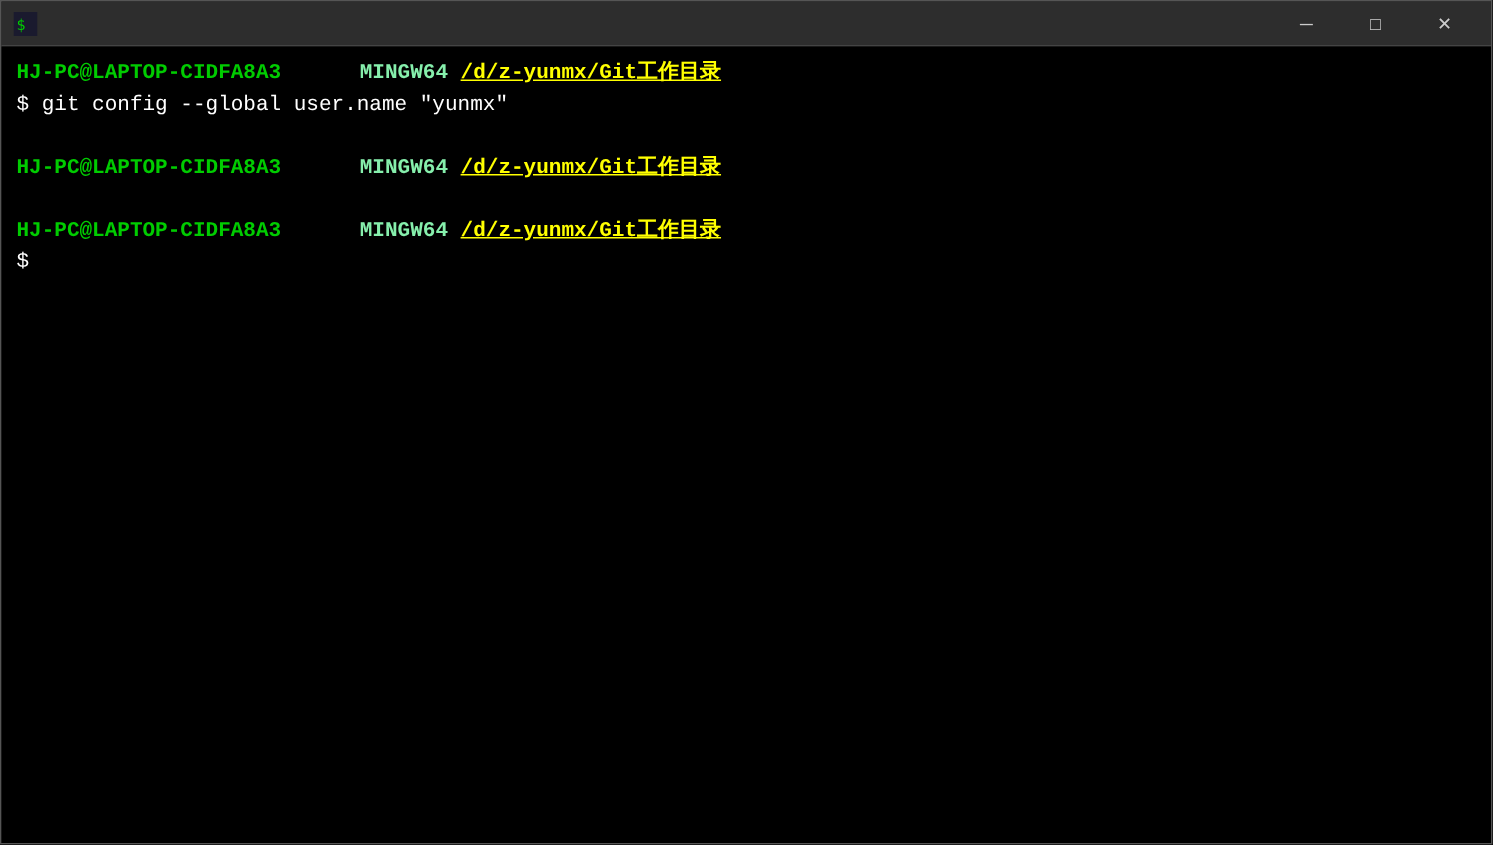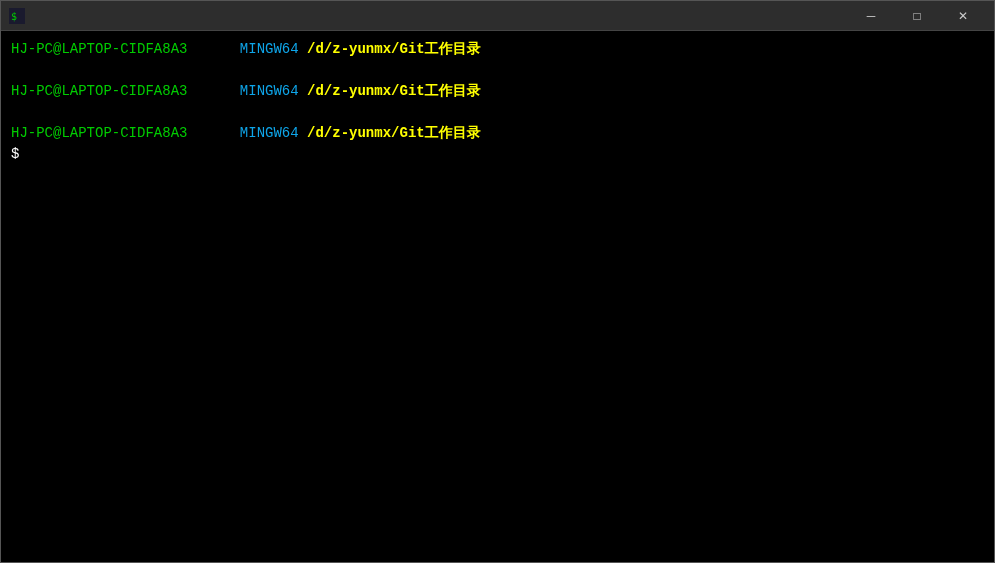--- a/index.html
+++ b/index.html
@@ -80,40 +80,41 @@
       display: flex;
       flex-wrap: wrap;
       align-items: baseline;
       margin-bottom: 0;
       line-height: 1.5;
     }
 
     .prompt-user {
       color: #00cc00;
       font-size: 14px;
-      font-weight: normal;
+      font-weight: bold;
       text-align: right;
     }
 
     .prompt-space {
       color: #ffffff;
       font-size: 14px;
     }
 
     .prompt-shell {
-      color: #0ea5e9;
+      color: #86efac;
       font-size: 14px;
-      font-weight: normal;
+      font-weight: bold;
       padding-left: 44px;
     }
 
     .prompt-path {
       color: #ffff00;
       font-size: 14px;
       font-weight: bold;
+      text-decoration: underline;
     }
 
     .cmd-text {
       color: #ffffff;
       font-size: 14px;
     }
 
     .dollar {
       color: #ffffff;
       font-size: 14px;
@@ -154,20 +155,23 @@
   <div class="terminal-body">
 
     <div class="line">
       <span class="prompt-user">HJ-PC@LAPTOP-CIDFA8A3</span>
       <span class="prompt-space">&nbsp;</span>
       <span class="prompt-shell">MINGW64</span>
       <span class="prompt-space">&nbsp;</span>
       <span class="prompt-path">/d/z-yunmx/Git工作目录</span>
     </div>
 
+    <div class="line">
+      <span class="cmd-text">$ git config --global user.name "yunmx"</span>
+    </div>
 
     <div class="empty-line"></div>
 
     <div class="line">
       <span class="prompt-user">HJ-PC@LAPTOP-CIDFA8A3</span>
       <span class="prompt-space">&nbsp;</span>
       <span class="prompt-shell">MINGW64</span>
       <span class="prompt-space">&nbsp;</span>
       <span class="prompt-path">/d/z-yunmx/Git工作目录</span>
     </div>

